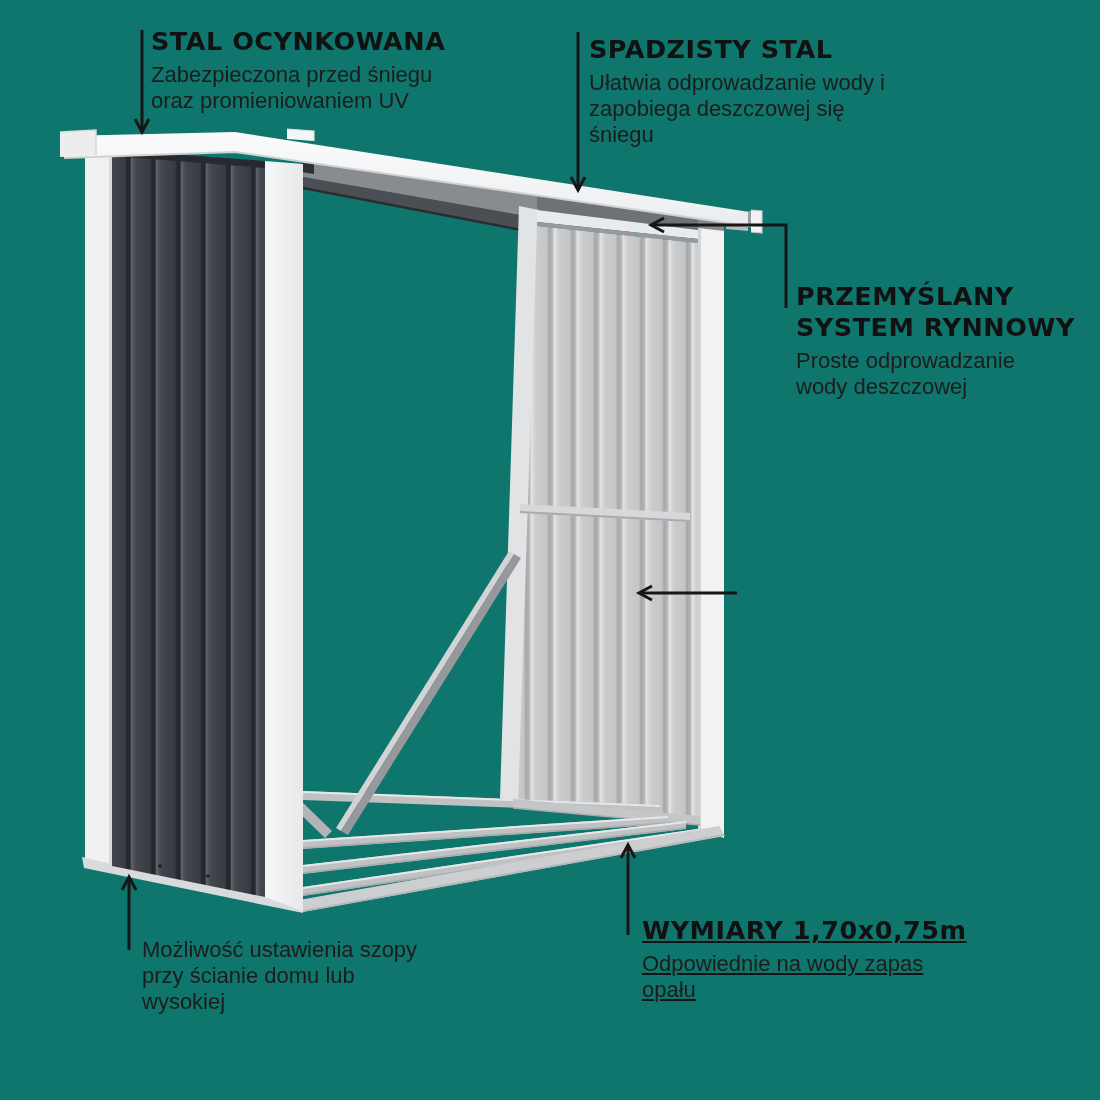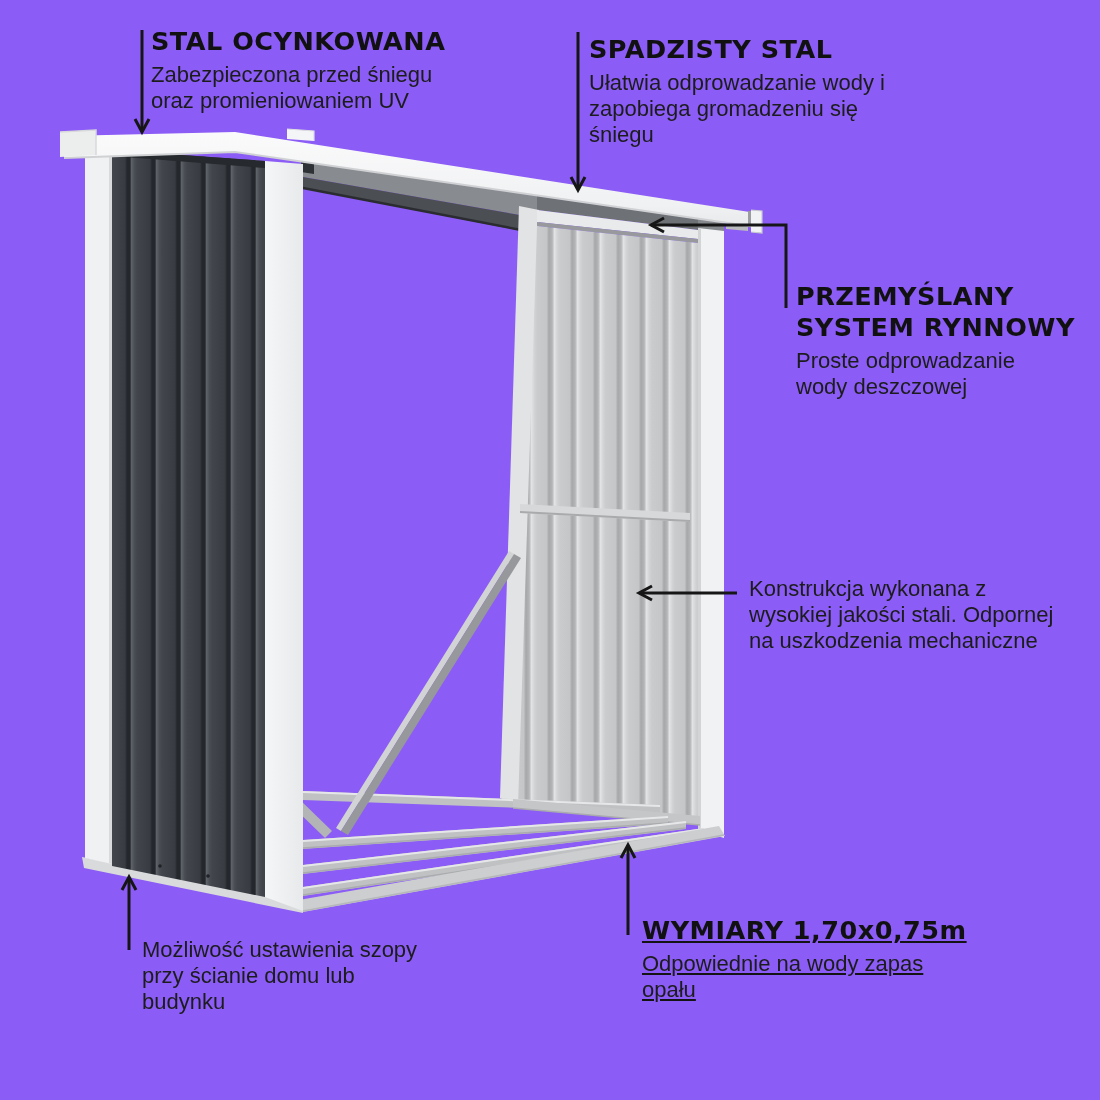--- a/index.html
+++ b/index.html
@@ -1,16 +1,16 @@
 <!DOCTYPE html>
 <html><head>
 <meta charset="utf-8">
 <style>
   html,body{margin:0;padding:0;background:#ffffff;}
-  .canvas{position:relative;width:1100px;height:1100px;background:#8b5cf6;overflow:hidden;
+  .canvas{position:relative;width:1100px;height:1100px;background:#0f766e;overflow:hidden;
           font-family:"Liberation Sans",sans-serif;}
   svg{position:absolute;left:0;top:0;}
   .callout{position:absolute;color:#141414;}
   .callout h2{margin:0;font-family:"DejaVu Sans",sans-serif;font-weight:bold;
               font-size:25.5px;line-height:31px;letter-spacing:0.5px;color:#111;}
   .callout p{margin:5px 0 0 0;font-size:22px;line-height:26px;color:#1c1c1c;}
   #c1{left:151px;top:26px;width:300px;}
   #c2{left:589px;top:34px;width:320px;}
   #c3{left:796px;top:281px;width:320px;}
   #c3 p{width:255px;}
@@ -141,30 +141,29 @@
     </g>
   </g>
 </svg>
 
 <div class="callout" id="c1">
   <h2>STAL OCYNKOWANA</h2>
   <p>Zabezpieczona przed śniegu oraz promieniowaniem UV</p>
 </div>
 <div class="callout" id="c2">
   <h2>SPADZISTY STAL</h2>
-  <p>Ułatwia odprowadzanie wody i zapobiega gromadzeniu się śniegu</p>
+  <p>Ułatwia odprowadzanie wody i zapobiega deszczowej się śniegu</p>
 </div>
 <div class="callout" id="c3">
   <h2>PRZEMYŚLANY SYSTEM RYNNOWY</h2>
   <p>Proste odprowadzanie wody deszczowej</p>
 </div>
 <div class="callout" id="c4">
-  <p>Konstrukcja wykonana z wysokiej jakości stali. Odpornej na uszkodzenia mechaniczne</p>
 </div>
 <div class="callout" id="c5">
   <h2>WYMIARY 1,70x0,75m</h2>
   <p>Odpowiednie na wody zapas opału</p>
 </div>
 <div class="callout" id="c6">
-  <p>Możliwość ustawienia szopy przy ścianie domu lub budynku</p>
+  <p>Możliwość ustawienia szopy przy ścianie domu lub wysokiej</p>
 </div>
 
 </div>
 
 </body></html>

